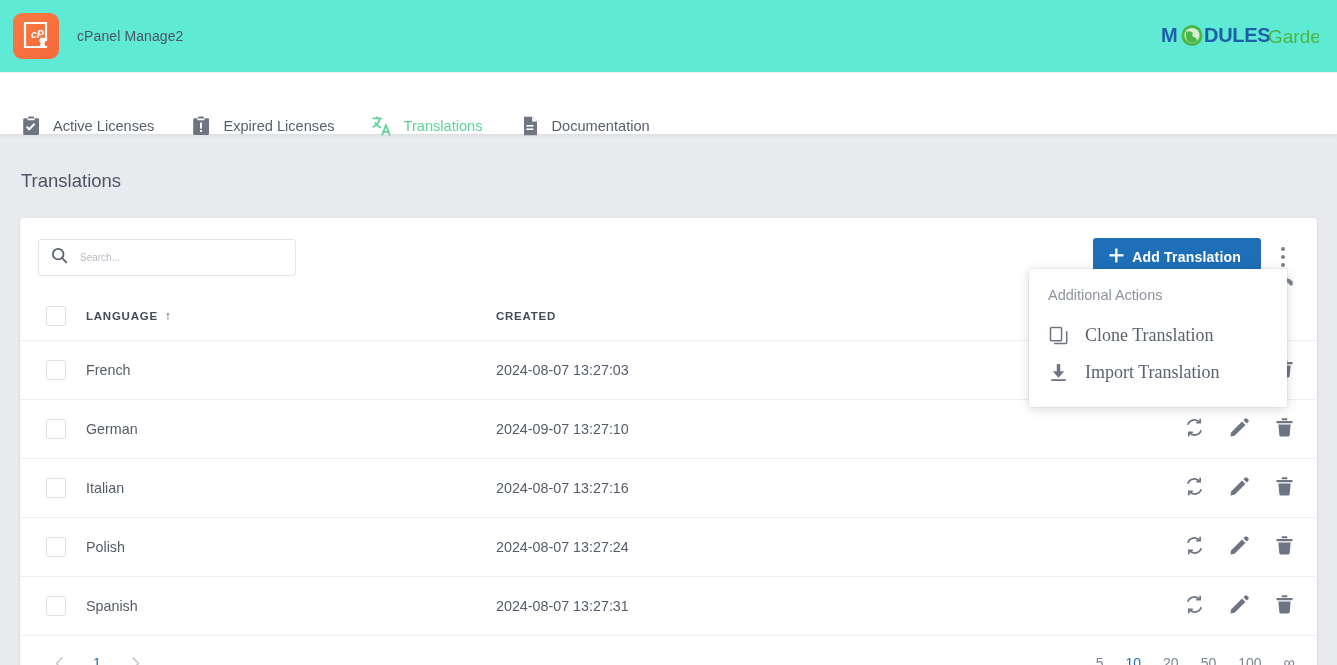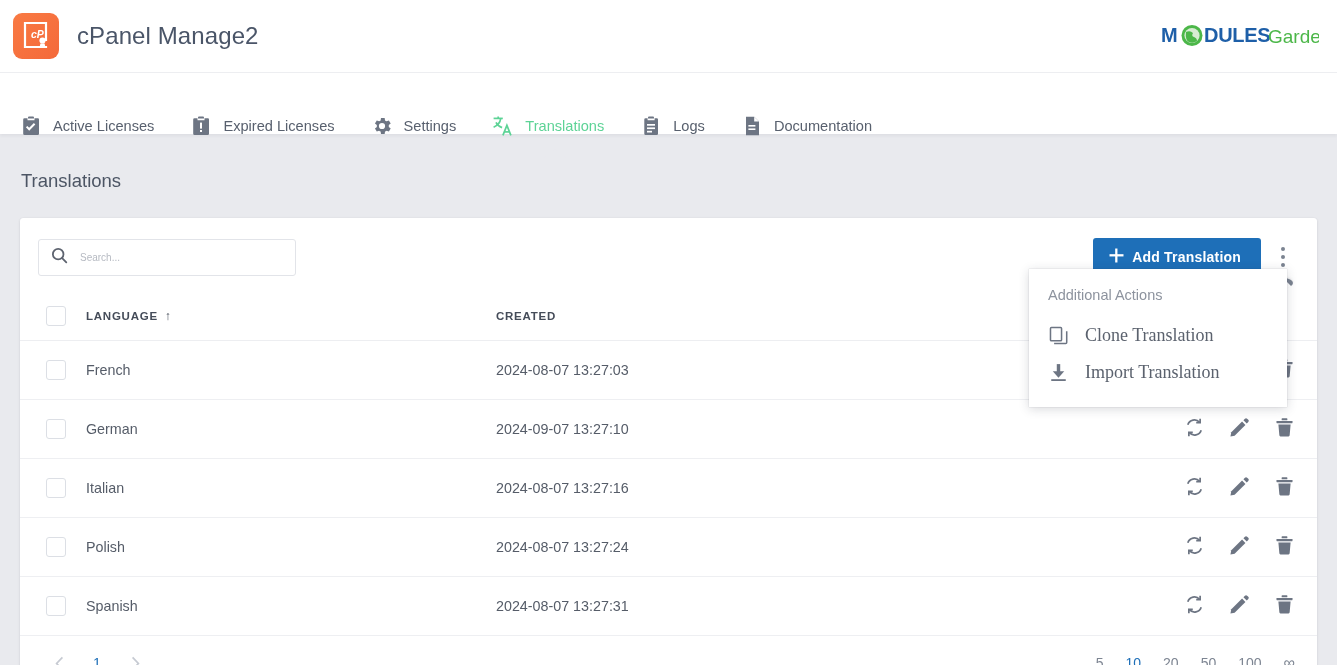--- a/index.html
+++ b/index.html
@@ -5,34 +5,34 @@
   * { box-sizing: border-box; margin: 0; padding: 0; }
   html, body {
     width: 1337px; height: 665px;
     font-family: "Liberation Sans", sans-serif;
     background: #e9eaee;
     overflow: hidden;
   }
 
   
   .topbar {
-    height: 72px; background: #ffffff;
+    height: 72px; background: #5eead4;
     display: flex; align-items: center;
     padding: 0 18px 0 13px;
     position: relative;
   }
   .brand { display: flex; align-items: center; gap: 18px; }
   .cpanel-logo {
     width: 46px; height: 46px; border-radius: 9px;
     background: linear-gradient(135deg, #f97a43, #f4693a);
     display: flex; align-items: center; justify-content: center;
     flex: 0 0 auto;
   }
   .brand-title {
-    font-size: 24px; color: #4a5568; font-weight: 400;
+    font-size: 14px; color: #4a5568; font-weight: 400;
     letter-spacing: .1px;
   }
   .mg-logo { margin-left: auto; display: flex; align-items: center; }
 
   
   .navbar {
     height: 62px; background: #fff;
     border-top: 1px solid #edeef1;
     box-shadow: 0 2px 3px rgba(40,45,60,.055);
     display: flex; align-items: center;
@@ -217,56 +217,36 @@
       <svg width="22" height="22" viewBox="0 0 22 22" fill="#6d7583">
         <path d="M9 1.6h4a1 1 0 011 1v1h-6v-1a1 1 0 011-1z"></path>
         <path d="M4.5 3.2h3v2h7v-2h3A1.3 1.3 0 0119 4.5v14.2a1.3 1.3 0 01-1.3 1.3H4.5a1.3 1.3 0 01-1.3-1.3V4.5a1.3 1.3 0 011.3-1.3z"></path>
         <rect x="10" y="7.6" width="2" height="6" fill="#fff"></rect>
         <rect x="10" y="15" width="2" height="2" fill="#fff"></rect>
       </svg>
     </span>
     <span>Expired Licenses</span>
   </div>
 
-  <div class="nav-item">
-    <span class="nav-ico">
-      <svg width="22" height="22" viewBox="0 0 24 24" fill="#6d7583">
-        <path d="M19.4 13a7.8 7.8 0 000-2l2.1-1.6-2-3.5-2.5 1a7.7 7.7 0 00-1.7-1l-.4-2.7h-4l-.4 2.7a7.7 7.7 0 00-1.7 1l-2.5-1-2 3.5L6.4 11a7.8 7.8 0 000 2l-2.1 1.6 2 3.5 2.5-1a7.7 7.7 0 001.7 1l.4 2.7h4l.4-2.7a7.7 7.7 0 001.7-1l2.5 1 2-3.5L19.4 13zM12 15.4A3.4 3.4 0 1115.4 12 3.4 3.4 0 0112 15.4z"></path>
-      </svg>
-    </span>
-    <span>Settings</span>
-  </div>
 
   <div class="nav-item active">
     <span class="nav-ico">
       <svg width="22" height="22" viewBox="0 0 22 22" fill="none" stroke="#5dd396" stroke-width="1.7">
         <path d="M1.6 3.4h9.2"></path>
         <path d="M6.2 1.5v2"></path>
         <path d="M8.6 3.9c-.5 4-3 6.6-7 8.3"></path>
         <path d="M4 7.4c1.3 2.6 3.4 4.3 6.1 5.2"></path>
         <path d="M10.9 20.4l4-10 4 10" stroke-width="1.7"></path>
         <path d="M12.4 16.9h5"></path>
       </svg>
     </span>
     <span>Translations</span>
     <span class="nav-pointer"></span>
   </div>
 
-  <div class="nav-item">
-    <span class="nav-ico">
-      <svg width="22" height="22" viewBox="0 0 22 22" fill="#6d7583">
-        <path d="M9 1.6h4a1 1 0 011 1v1h-6v-1a1 1 0 011-1z"></path>
-        <path d="M5.6 3.2h2v2h7v-2h2A1.3 1.3 0 0118 4.5v14.2a1.3 1.3 0 01-1.3 1.3H5.6a1.3 1.3 0 01-1.3-1.3V4.5a1.3 1.3 0 011.3-1.3z"></path>
-        <rect x="7" y="9" width="8" height="1.7" fill="#fff"></rect>
-        <rect x="7" y="12.4" width="8" height="1.7" fill="#fff"></rect>
-        <rect x="7" y="15.8" width="5" height="1.7" fill="#fff"></rect>
-      </svg>
-    </span>
-    <span>Logs</span>
-  </div>
 
   <div class="nav-item">
     <span class="nav-ico">
       <svg width="22" height="22" viewBox="0 0 22 22" fill="#6d7583">
         <path d="M5 1.8h8.2L18 6.6v13.6H5z"></path>
         <path d="M13.2 1.8V6.6H18z" fill="#fff"></path>
         <rect x="7.4" y="10" width="7" height="1.6" fill="#fff"></rect>
         <rect x="7.4" y="13.4" width="7" height="1.6" fill="#fff"></rect>
       </svg>
     </span>

